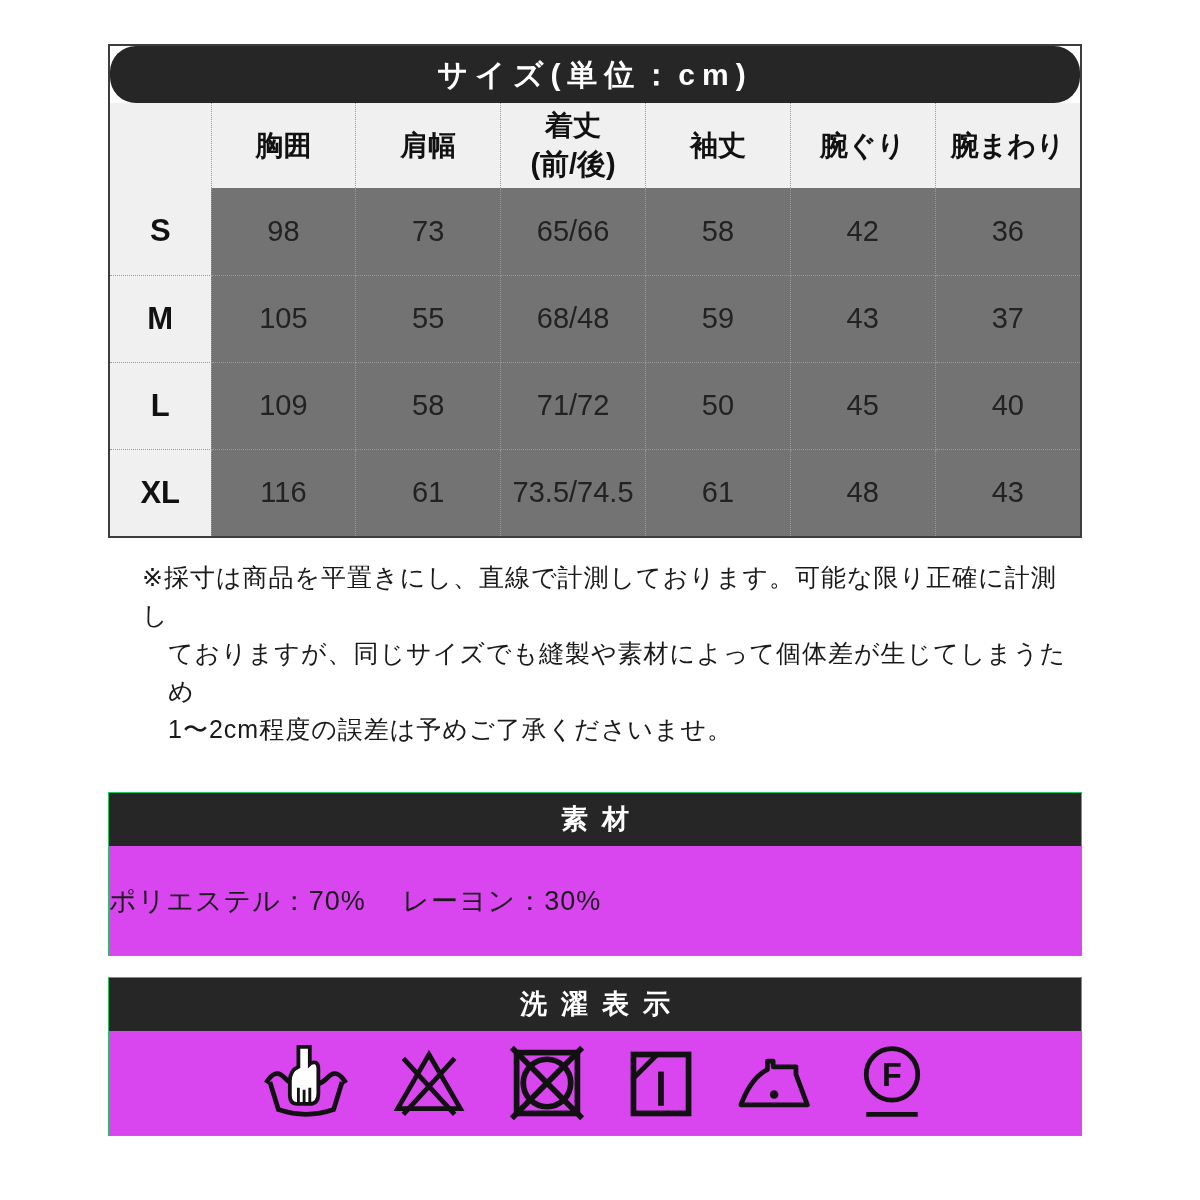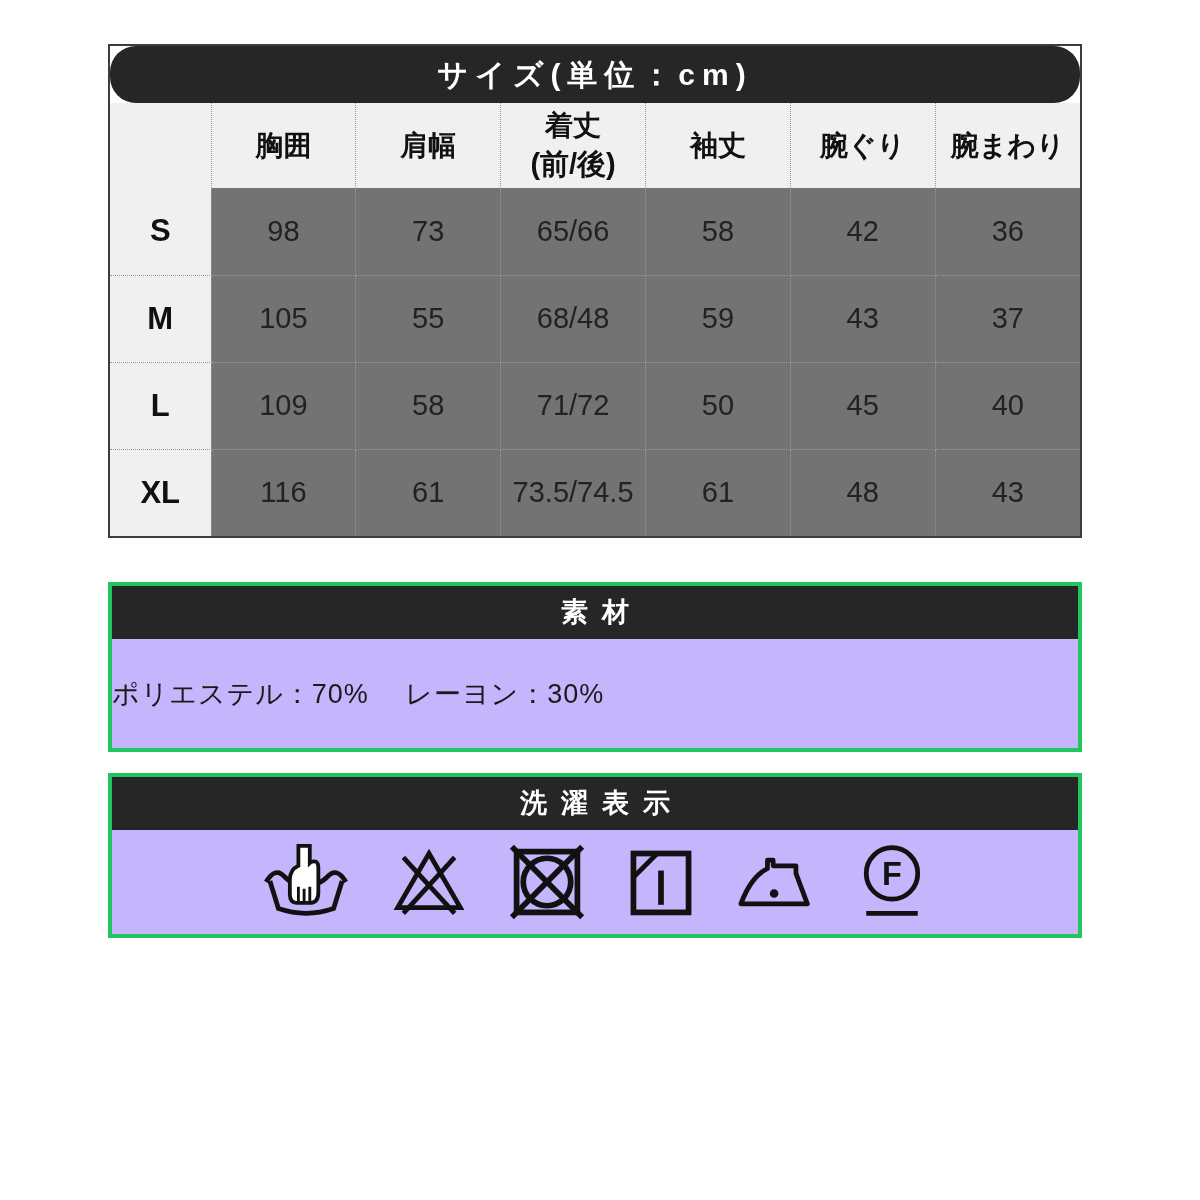--- a/index.html
+++ b/index.html
@@ -34,21 +34,21 @@
     background:#737373; height:87px; font-size:29px; font-weight:normal; color:#222;
   }
 
   
   .note { margin-left:34px; font-size:25px; line-height:38px; color:#1a1a1a; letter-spacing:1px; }
   .note-1 { margin-top:20px; }
   .note-2 { margin-top:44px; }
   .note .cont { padding-left:26px; }
 
   
-  .section-box { border:4px solid #22c55e; background:#c4b5fd; }
+  .section-box { border:1px solid #22c55e; background:#d946ef; }
   .material-box { margin-top:22px; }
   .laundry-box { margin-top:21px; }
   .section-header {
     background:#262626; color:#fff; text-align:center; font-weight:bold;
     font-size:27px; height:53px; line-height:53px; letter-spacing:14px;
     padding-left:14px; 
   }
   .material-body {
     height:109px; display:flex; align-items:center; 
     font-size:27px; color:#1a1a1a; letter-spacing:1px;
@@ -128,20 +128,25 @@
             <td>61</td>
             <td>73.5/74.5</td>
             <td>61</td>
             <td>48</td>
             <td>43</td>
           </tr>
         </tbody>
       </table>
     </div>
 
+    <div class="note note-1">
+      <div>※採寸は商品を平置きにし、直線で計測しております。可能な限り正確に計測し</div>
+      <div class="cont">ておりますが、同じサイズでも縫製や素材によって個体差が生じてしまうため</div>
+      <div class="cont">1〜2cm程度の誤差は予めご了承くださいませ。</div>
+    </div>
 
     <div class="note note-2">
     </div>
 
     <div class="section-box material-box">
       <div class="section-header">素材</div>
       <div class="material-body">
         <span>ポリエステル：70%　 レーヨン：30%</span>
       </div>
     </div>

